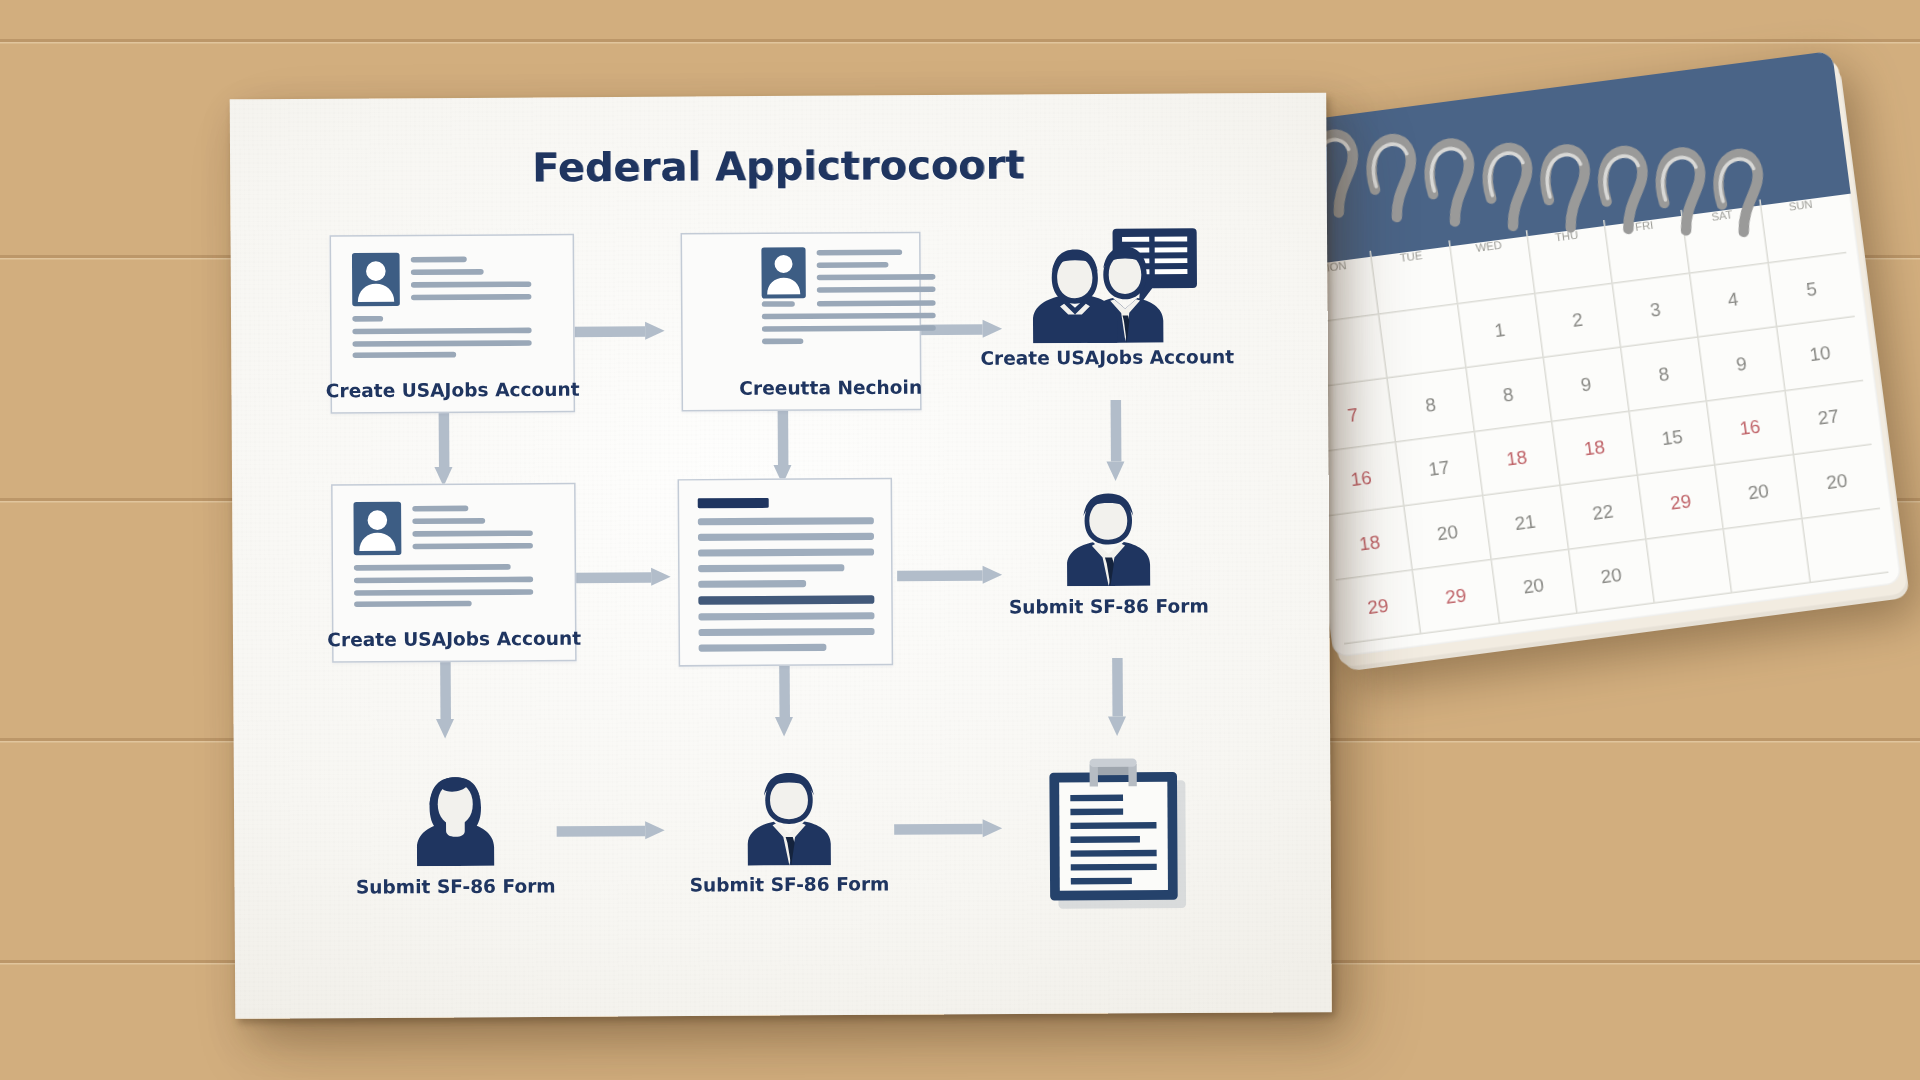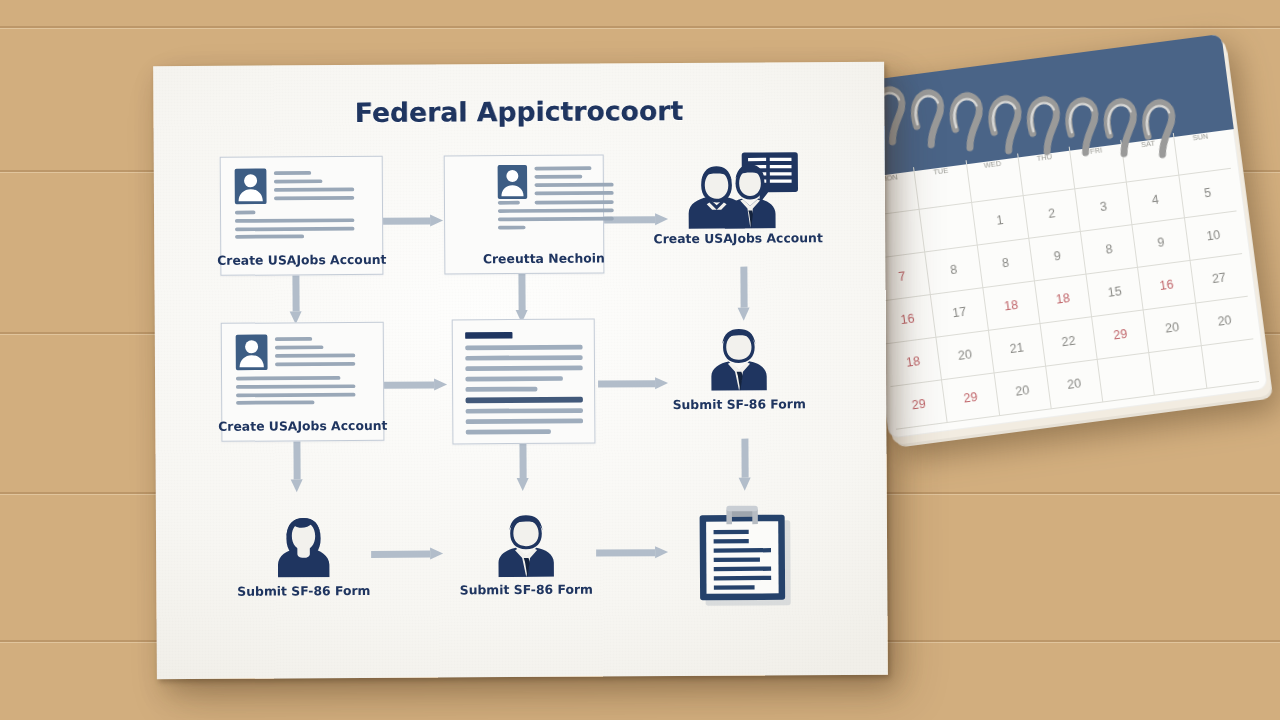--- a/index.html
+++ b/index.html
@@ -289,21 +289,21 @@
               <rect x="2" y="47" width="22" height="4" rx="2"></rect>
               <rect x="2" y="56" width="128" height="4" rx="2"></rect>
               <rect x="2" y="65" width="128" height="4" rx="2"></rect>
               <rect x="2" y="73" width="74" height="4" rx="2"></rect>
             </g>
           </svg>
           <div class="label inside">Create USAJobs Account</div>
         </div>
       </div>
 
-      <div class="node card" style="left:290px;top:91px;width:160px;height:119px;padding-left:39px;">
+      <div class="node card" style="left:300px;top:91px;width:160px;height:119px;padding-left:39px;">
         <div class="card-inner">
           <svg viewBox="0 0 150 78" style="position:absolute;left:12px;top:7px;width:138px;height:72px;">
             <rect x="2" y="2" width="32" height="37" rx="2" fill="#3d5d84"></rect>
             <circle cx="18" cy="14" r="6.5" fill="#ffffff"></circle>
             <path d="M6 36c0-7.5 5.5-12 12-12s12 4.5 12 12z" fill="#ffffff"></path>
             <g fill="#9aa8b8">
               <rect x="42" y="4" width="62" height="4" rx="2"></rect>
               <rect x="42" y="13" width="52" height="4" rx="2"></rect>
               <rect x="42" y="22" width="86" height="4" rx="2"></rect>
               <rect x="42" y="31" width="86" height="4" rx="2"></rect>

